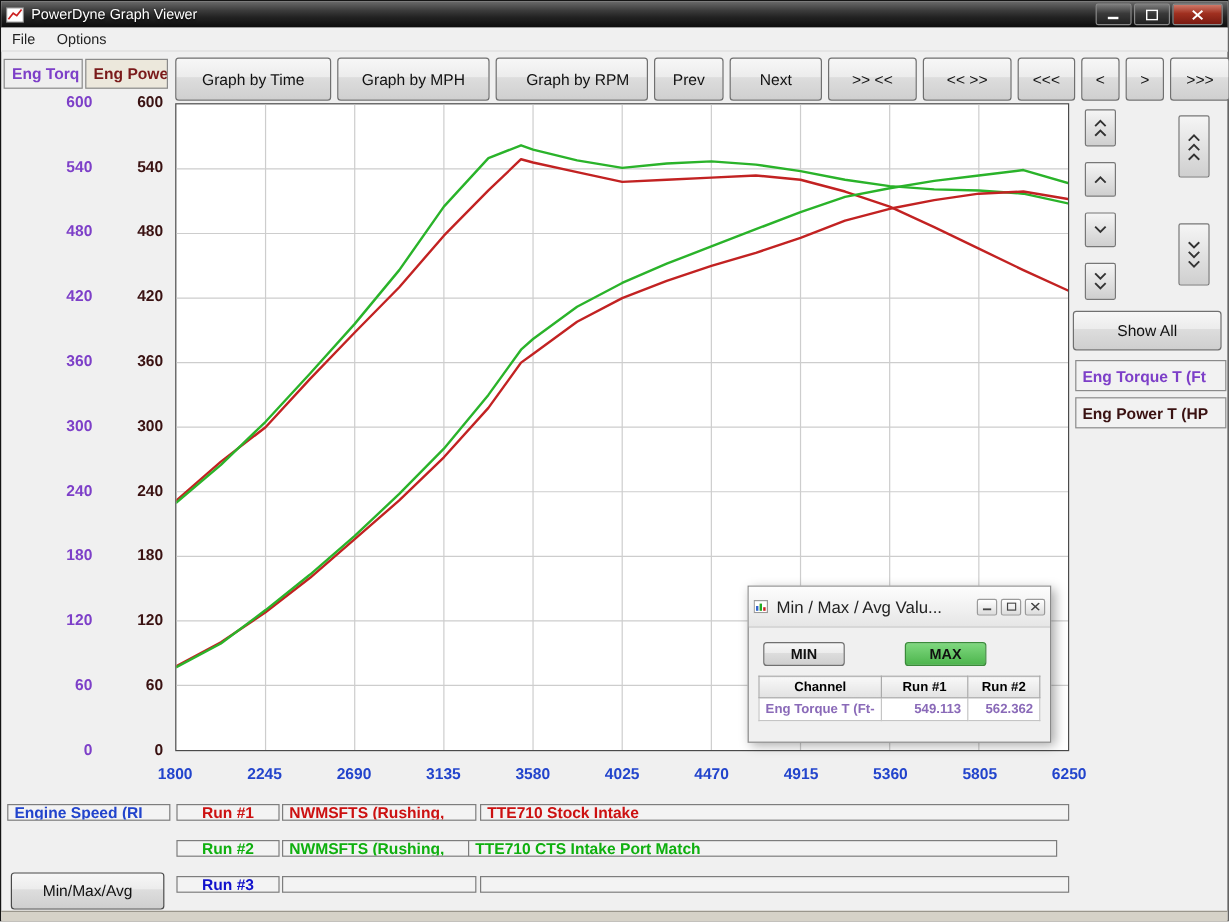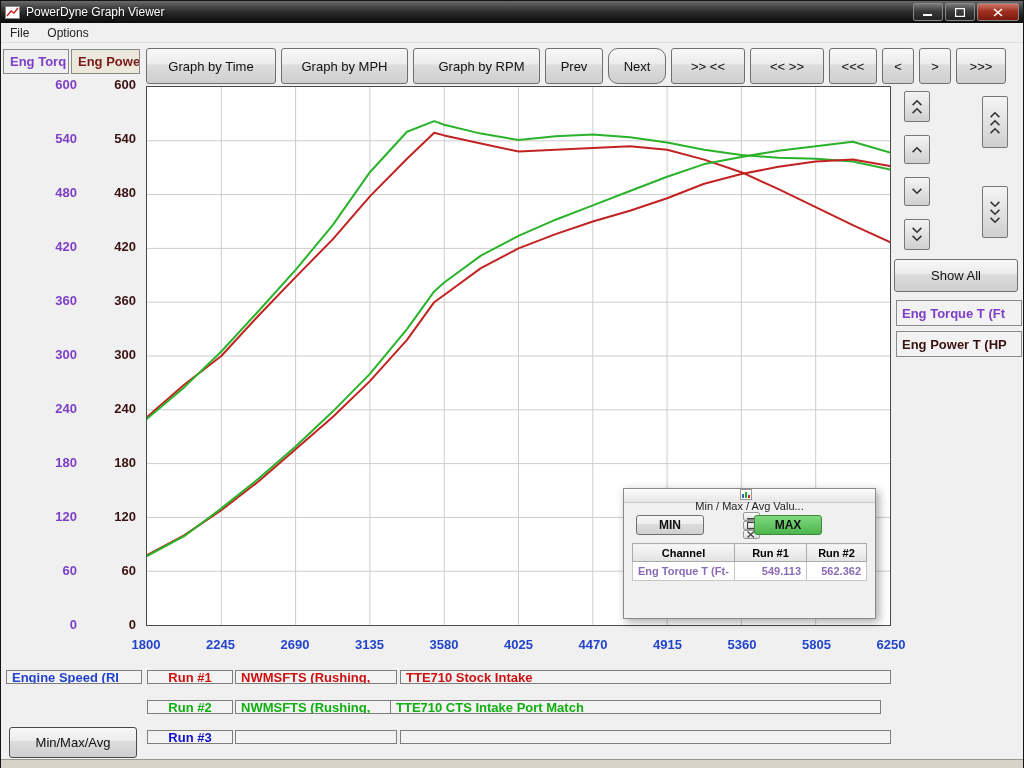--- a/index.html
+++ b/index.html
@@ -53,22 +53,22 @@
     background:linear-gradient(#f5f5f5,#e2e2e2 50%,#cfcfcf);
     display:flex; flex-direction:column; align-items:center; justify-content:center; gap:1px; }
   .show-all { position:absolute; left:893px; top:258px; width:124px; height:33px; }
   .legend-box { position:absolute; left:895px; width:126px; height:26px; border:1px solid #8a8a8a;
     background:#f2f2f2; font-size:13px; font-weight:bold; display:flex; align-items:center;
     padding:0 5px; overflow:hidden; white-space:nowrap; }
 
   
   .mmwin { position:absolute; left:622px; top:487px; width:253px; height:131px; background:#f0f0f0;
     border:1px solid #8a8a8a; box-shadow:3px 3px 9px rgba(0,0,0,.35); z-index:20; }
-  .mmwin-title { height:14px; background:linear-gradient(#fdfdfd,#e6e6e6); border-bottom:1px solid #c9c9c9;
-    display:flex; align-items:center; padding:0 4px; font-size:11px; color:#222;flex-direction:column; }
+  .mmwin-title { height:34px; background:linear-gradient(#fdfdfd,#e6e6e6); border-bottom:1px solid #c9c9c9;
+    display:flex; align-items:center; padding:0 4px; font-size:14px; color:#222; }
   .mm-cap { width:17px; height:14px; margin-left:3px; border:1px solid #9a9a9a; border-radius:2px;
     background:linear-gradient(#ffffff,#dcdcdc); display:flex; align-items:center; justify-content:center; }
   .mm-body { position:relative; height:110px; }
   .mm-btn { position:absolute; top:12px; width:68px; height:20px; font-size:12px; font-weight:bold; }
   .mm-table { position:absolute; left:8px; top:40px; border-collapse:collapse; font-size:11px; background:#fff; }
   .mm-table th { border:1px solid #aaa; background:linear-gradient(#f8f8f8,#e2e2e2); font-size:11px;
     font-weight:bold; height:18px; padding:0 4px; }
   .mm-table td { border:1px solid #c5c5c5; height:19px; padding:0 5px; background:#fff; }
   .mm-table td.val { text-align:right; }
 
@@ -118,21 +118,21 @@
     </div>
 
   <div class="axis-tab tab-torque" style="color: rgb(125, 63, 200);">Eng Torq</div>
   <div class="axis-tab tab-power" style="color: rgb(122, 26, 26);">Eng Powe</div>
 
   <div class="toolbar">
       <div class="btn" style="width: 130px;">Graph by Time</div>
       <div class="btn" style="width: 127px;">Graph by MPH</div>
       <div class="btn" style="width: 127px; padding-left: 10px;">Graph by RPM</div>
       <div class="btn" style="width: 58px;">Prev</div>
-      <div class="btn" style="width: 58px; border-radius: 10px;">Next</div>
+      <div class="btn" style="width: 77px;">Next</div>
       <div class="btn" style="width: 74px;">&gt;&gt; &lt;&lt;</div>
       <div class="btn" style="width: 74px;">&lt;&lt; &gt;&gt;</div>
       <div class="btn" style="width: 48px;">&lt;&lt;&lt;</div>
       <div class="btn" style="width: 32px;">&lt;</div>
       <div class="btn" style="width: 32px;">&gt;</div>
       <div class="btn" style="width: 50px;">&gt;&gt;&gt;</div>
     </div>
 
   <div class="yticks">
       <div class="ytick" style="left: 34px; top: 616px; color: rgb(125, 63, 200);">0</div>

